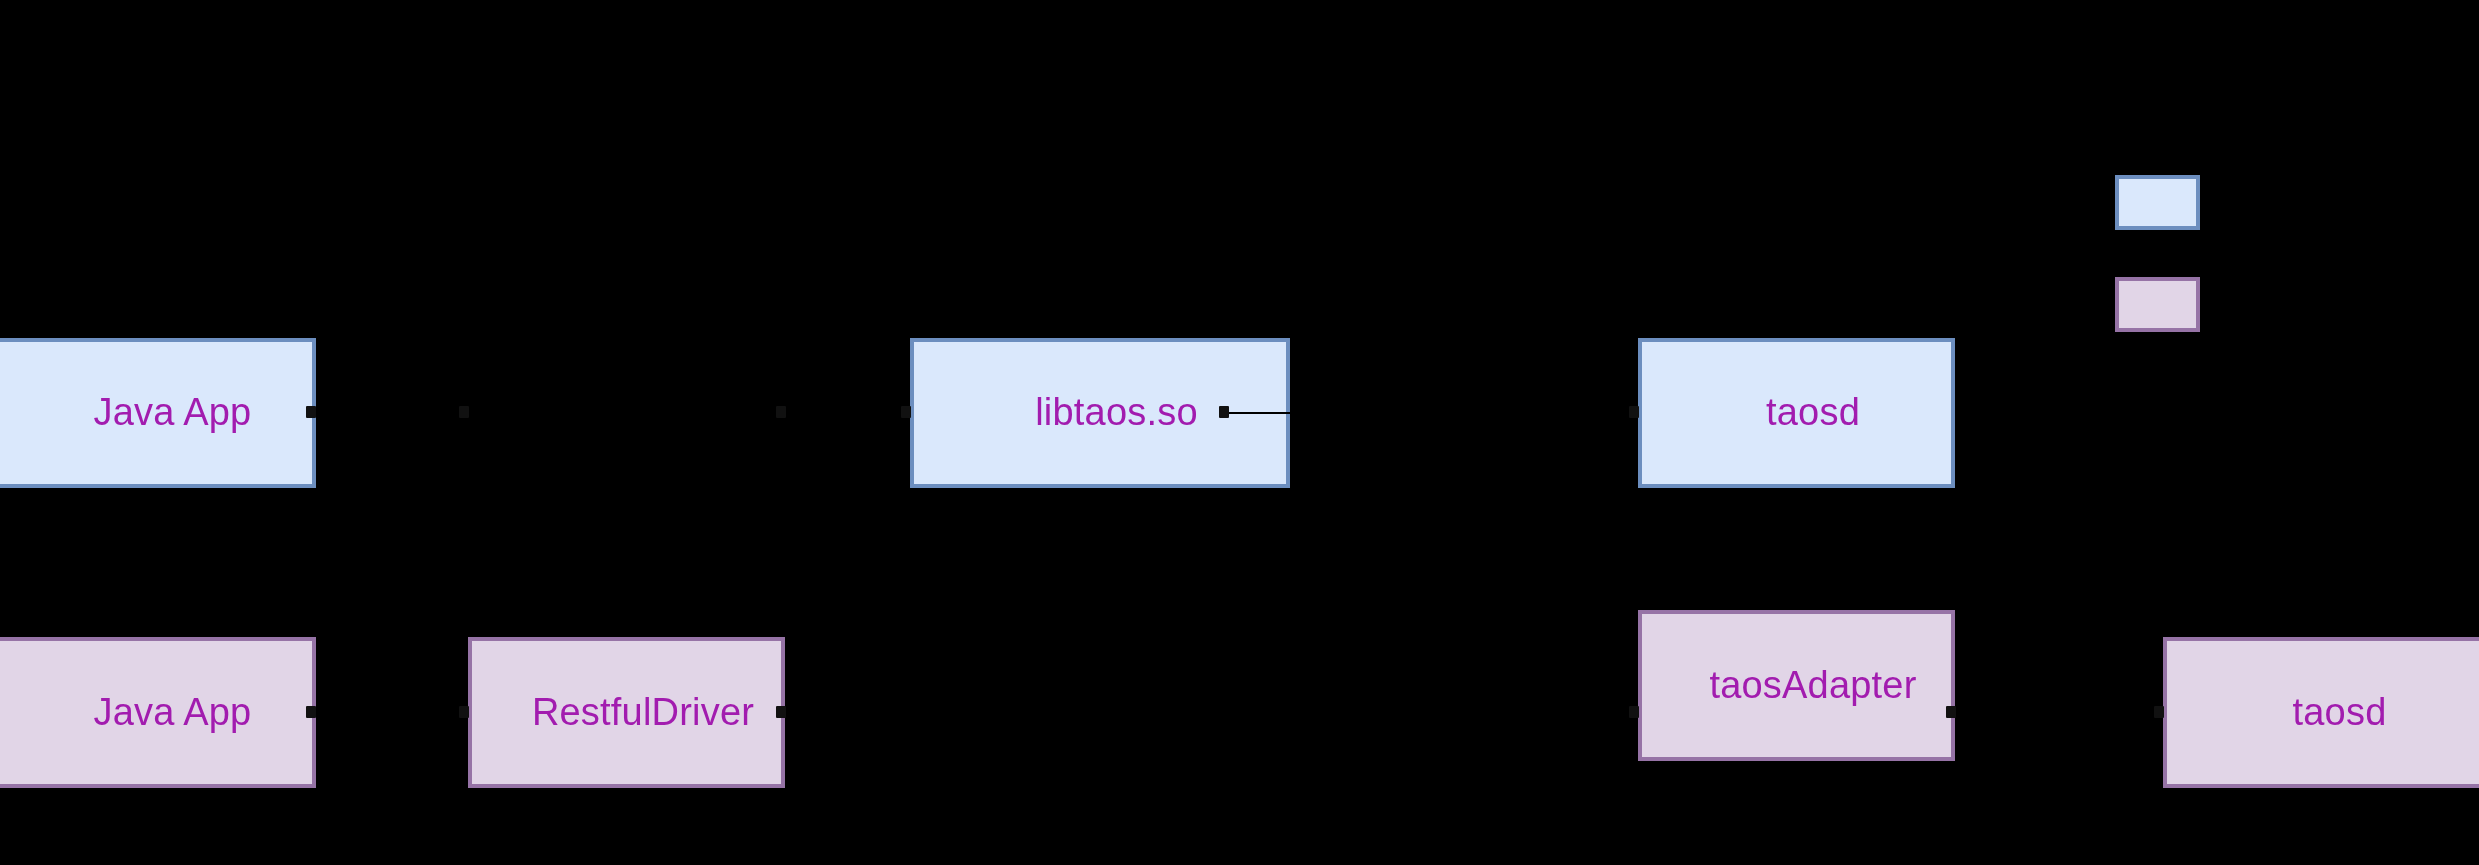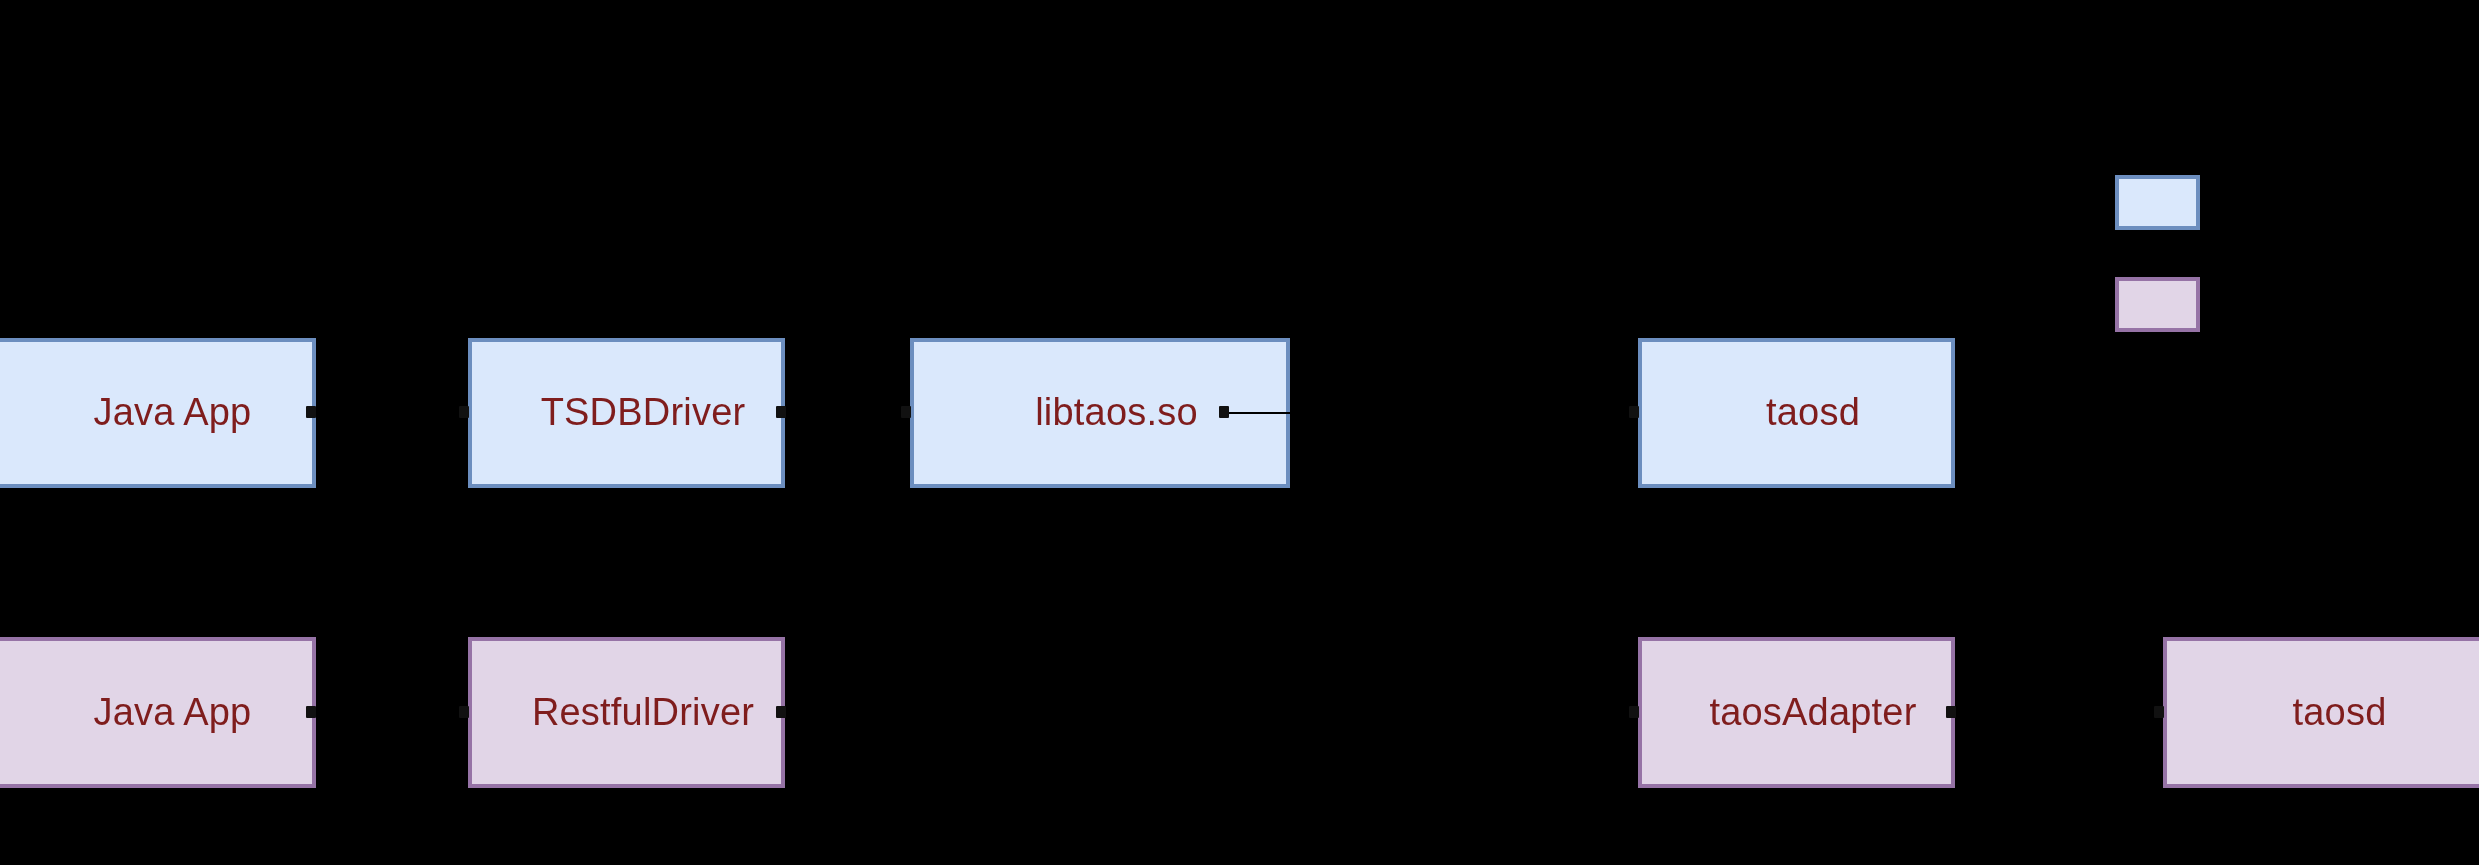--- a/index.html
+++ b/index.html
@@ -23,21 +23,21 @@
 
   
   .node {
     position: absolute;
     box-sizing: border-box;
     display: flex;
     align-items: center;
     justify-content: center;
     font-size: 38px;
     line-height: 1.1;
-    color: #7f1d1d;
+    color: #a21caf;
     text-align: center;
     letter-spacing: 0.2px;
     white-space: nowrap;
     padding-left: 33px;
   }
   .node.blue {
     background: #dae8fc;
     border: 4px solid #6c8ebf;
   }
   .node.pink {
@@ -88,41 +88,38 @@
 </style>
 </head>
 <body>
 
 <div id="canvas">
 
   <div class="node blue clip-left" style="left:0px; top:338px; width:316px; height:150px;">
     <span>Java App</span>
   </div>
 
-  <div class="node blue" style="left:468px; top:338px; width:317px; height:150px;">
-    <span>TSDBDriver</span>
-  </div>
 
   <div class="node blue" style="left:910px; top:338px; width:380px; height:150px;">
     <span>libtaos.so</span>
   </div>
 
   <div class="node blue" style="left:1638px; top:338px; width:317px; height:150px;">
     <span>taosd</span>
   </div>
 
   <div class="node pink clip-left" style="left:0px; top:637px; width:316px; height:151px;">
     <span>Java App</span>
   </div>
 
   <div class="node pink" style="left:468px; top:637px; width:317px; height:151px;">
     <span>RestfulDriver</span>
   </div>
 
-  <div class="node pink" style="left:1638px; top:637px; width:317px; height:151px;">
+  <div class="node pink" style="left:1638px; top:610px; width:317px; height:151px;">
     <span>taosAdapter</span>
   </div>
 
   <div class="node pink clip-right" style="left:2163px; top:637px; width:316px; height:151px;">
     <span>taosd</span>
   </div>
 
   <div class="edge" style="left:316px; top:412px; width:152px;"></div>
   <div class="arrow-head" style="left:306px; top:406px;"></div>
   <div class="arrow-head" style="left:459px; top:406px;"></div>

